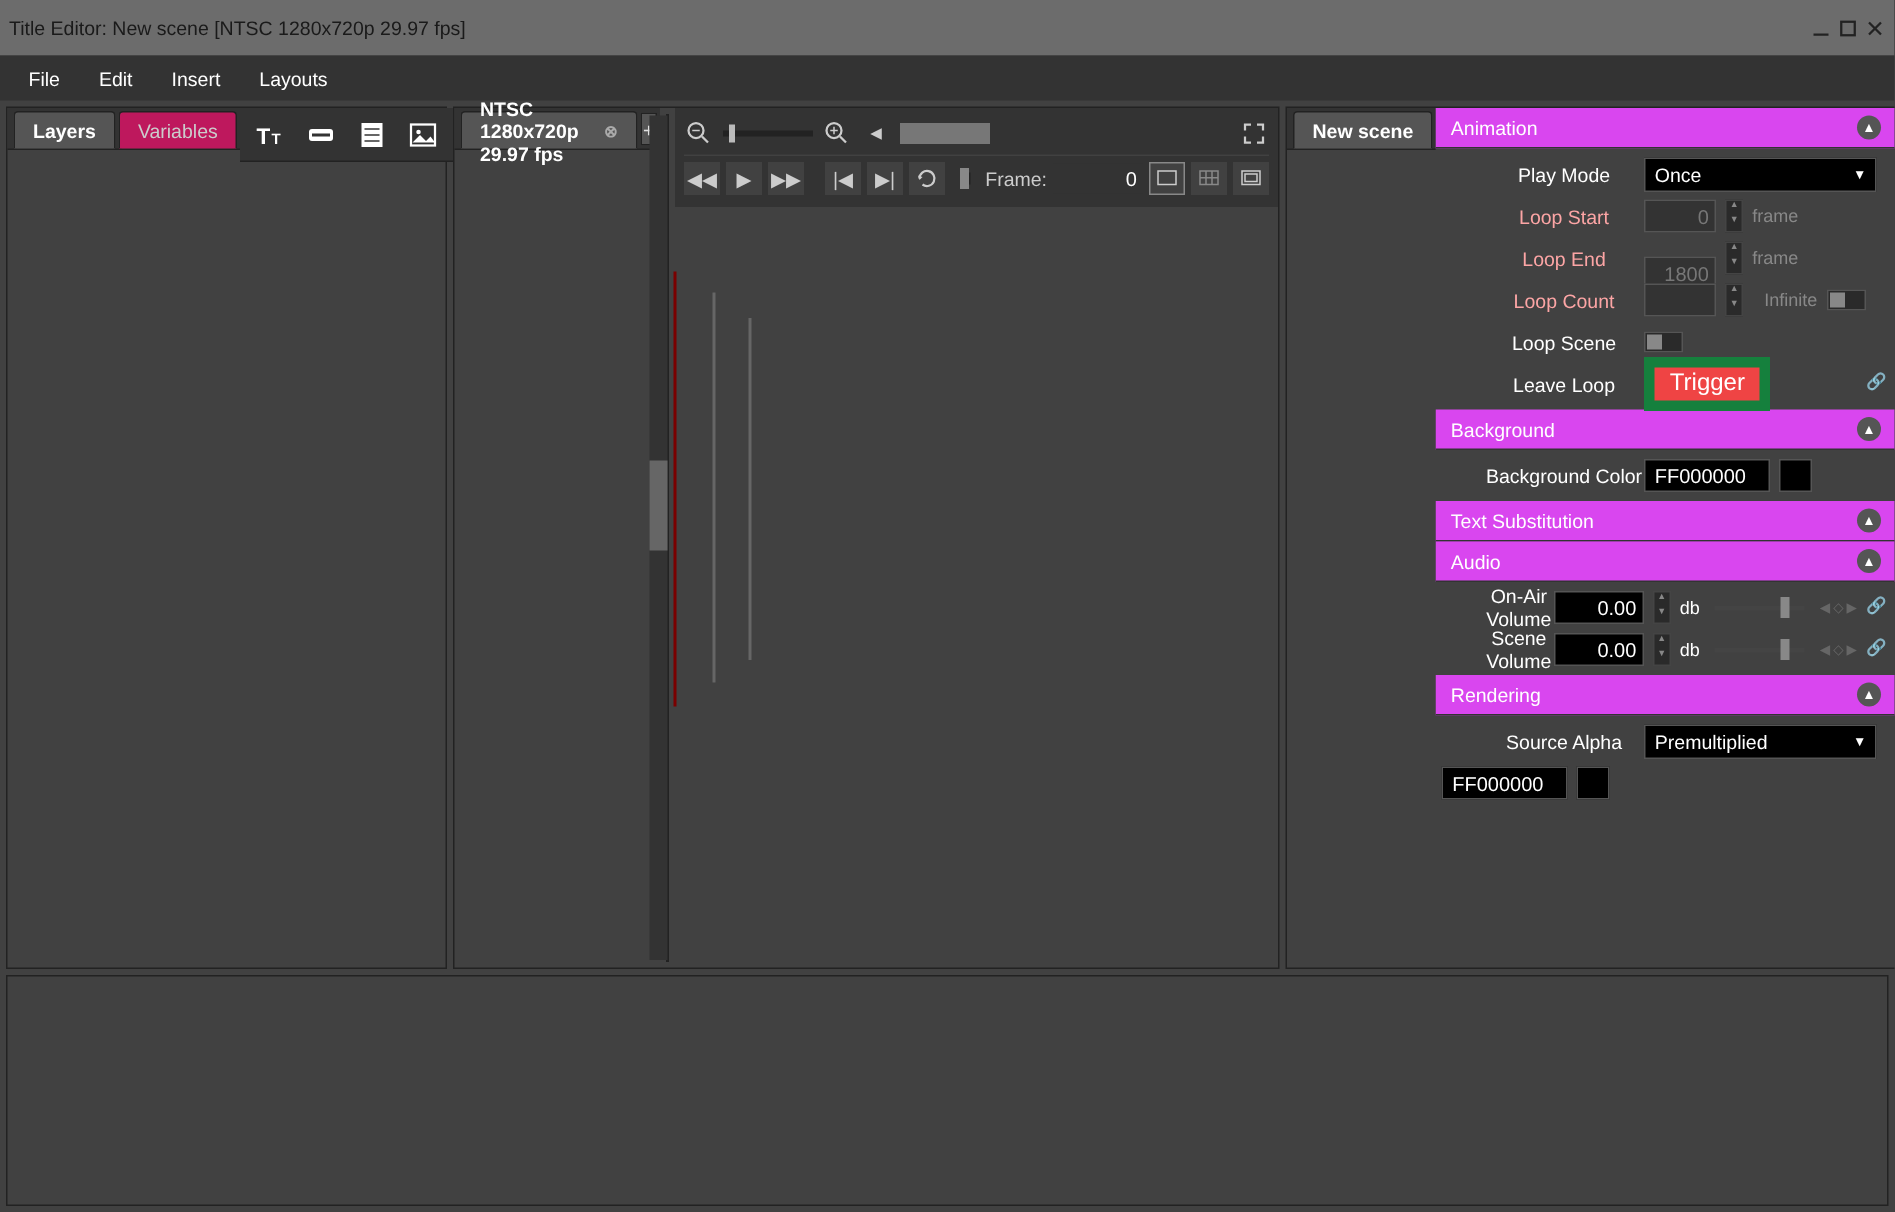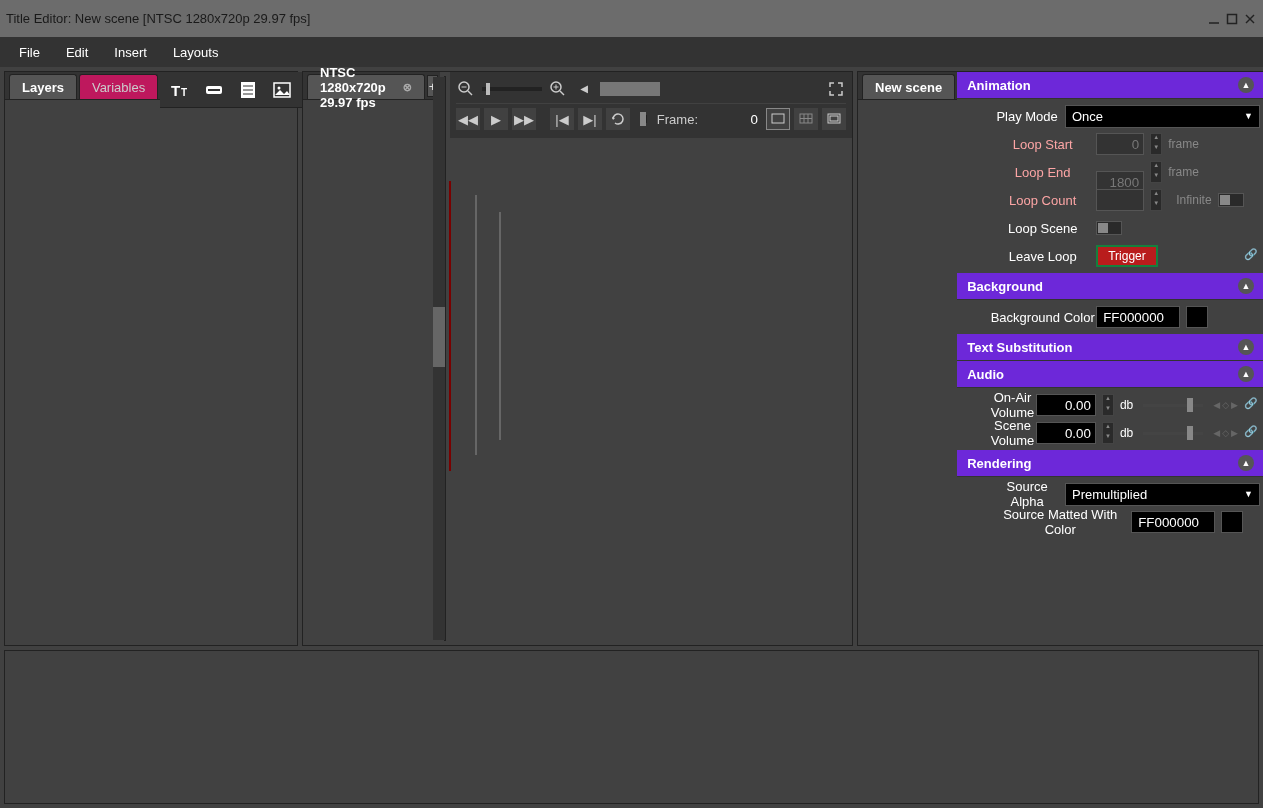--- a/index.html
+++ b/index.html
@@ -33,38 +33,38 @@
 .vthumb { position:absolute; right:0; width:12px; height:60px; top:230px; background:#666; cursor:pointer;}
 .center-bottom { height: 66px; background: #333; padding: 2px 6px; }
 .zoom-row { height: 30px; display:flex; align-items:center; gap:6px; border-bottom:1px solid #414141;}
 .zicon { width:20px; height:20px; display:flex;align-items:center;justify-content:center; cursor:pointer; color:#ccc;}
 .zslider { width:60px; height:4px; background:#222; position:relative;}
 .zslider .zknob{ position:absolute; width:4px; height:12px; background:#bbb; top:-4px; left:4px;}
 .zoombar { width:60px; height:14px; background:#777; margin-left:auto; margin-right:160px;}
 .transport-row { height: 30px; display:flex; align-items:center; gap:4px;}
 .pbtn { width:24px; height:22px; background:#414141; display:flex;align-items:center;justify-content:center; cursor:pointer; color:#ccc;}
 .frame-input { width:60px; height:20px; background:#333; color:#fff; text-align:right; padding:0 4px; border:none;}
-.section-header { height:27px; background:#6d28d9; display:flex; align-items:center; padding:0 10px; color:#fff; font-weight:bold; border-bottom:1px solid #333; font-size:13px;}
+.section-header { height:27px; background:#d946ef; display:flex; align-items:center; padding:0 10px; color:#fff; font-weight:normal; border-bottom:1px solid #333; font-size:13px;}
 .section-header .collapse-btn { margin-left:auto; width:16px;height:16px; background:#555; border-radius:50%; display:flex;align-items:center;justify-content:center; cursor:pointer; font-size:9px;}
 .section-body { padding: 3px 0;}
 .proprow { height:28px; display:flex; align-items:center; padding:0 4px;}
 .proplabel { width:135px; text-align:center; padding-left:28px; color:#fff; font-size:13px;}
 .proplabel.disabled { color:#fca5a5;}
 .propctrl { flex:1; display:flex; align-items:center; gap:6px;}
-.dropdown { width:195px; height:23px; background:#000; border:1px solid #555; color:#fff; padding:0 6px; display:flex;align-items:center; cursor:pointer;}
+.dropdown { width:155px; height:23px; background:#000; border:1px solid #555; color:#fff; padding:0 6px; display:flex;align-items:center; cursor:pointer;}
 .dropdown .dcaret { margin-left:auto; font-size:9px;}
 .numinput { width:60px; height:22px; background:#000; border:1px solid #555; color:#fff; text-align:right; padding:0 4px;}
 .numinput.disabled { background:#333; color:#777;}
 .spinner { width:12px; height:22px; background:#2a2a2a; border:1px solid #444; display:flex; flex-direction:column;}
 .spinner div { flex:1; font-size:6px; text-align:center; color:#888; cursor:pointer;}
 .unit { color:#fff; font-size:12px;}
 .unit.disabled{color:#888;}
 .toggle { width:26px; height:14px; background:#2a2a2a; border:1px solid #555; position:relative; cursor:pointer;}
 .toggle .tknob{ width:10px; height:10px; background:#888; position:absolute; top:1px; left:1px;}
-.button-sm { padding:2px 10px; background:#b91c1c; border:2px solid #15803d; color:#fff; cursor:pointer; font-size:12px;}
+.button-sm { padding:2px 10px; background:#ef4444; border:7px solid #15803d; color:#fff; cursor:pointer; font-size:16px;}
 .textinput { height:22px; background:#000; border:1px solid #555; color:#fff; padding:0 6px;}
 .colorswatch { width:22px; height:22px; background:#000; border:1px solid #555; cursor:pointer;}
 .icon-sm { width:20px; height:20px; display:flex;align-items:center;justify-content:center; color:#888; cursor:pointer; border:1px solid #444;}
 .link-icon { width:16px; height:16px; color:#666; cursor:pointer; font-size:11px;}
 .hslider { width:60px; height:3px; background:#444; position:relative; margin:0 4px;}
 .hslider .hknob { width:6px; height:14px; background:#888; position:absolute; top:-6px; left:44px;}
 .keyframe-ctrl { display:flex; gap:2px; color:#666; font-size:9px;}
 .bottom-area { height:154px; margin:4px; border:1px solid #222; background:#414141;}
 svg { display:block; }
 .timeline-track { flex:1; height:8px; background:#222; margin:0 6px; position:relative;}
@@ -414,21 +414,20 @@
         <div class="proprow">
           <div class="proplabel">Source Alpha</div>
           <div class="propctrl">
               <div class="dropdown">
                 <span>Premultiplied</span>
                 <span class="dcaret">▼</span>
               </div>
             </div>
         </div>
         <div class="proprow">
-          <div class="proplabel" style="width:170px;">Source Matted With Color</div>
           <div class="propctrl">
               <input class="textinput" style="width: 84px;" value="FF000000">
               <div class="colorswatch"></div>
             </div>
         </div>
       </div>
     </div>
   </div>
 </div>
 

